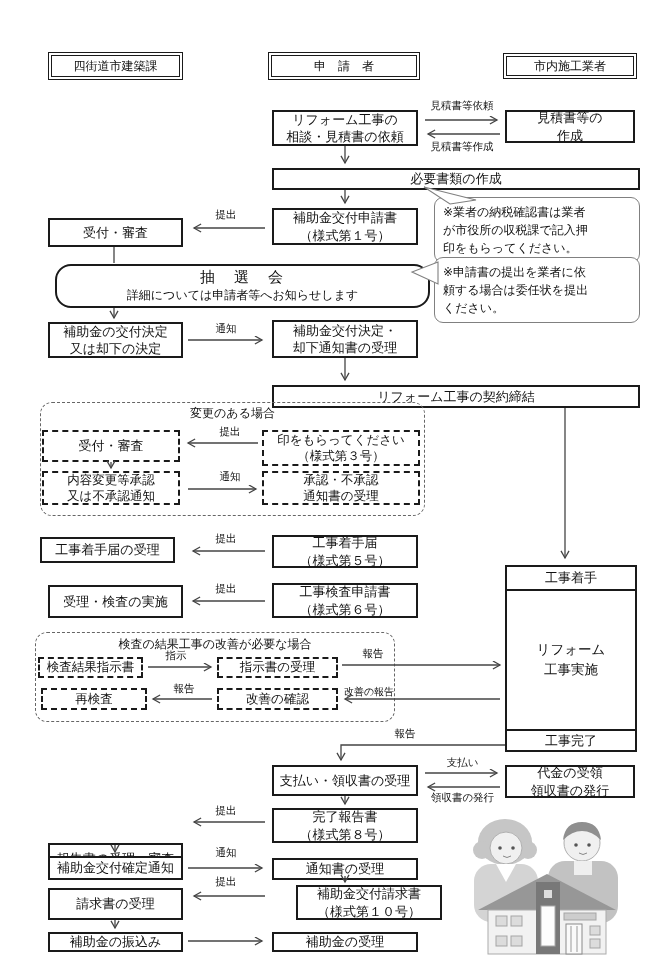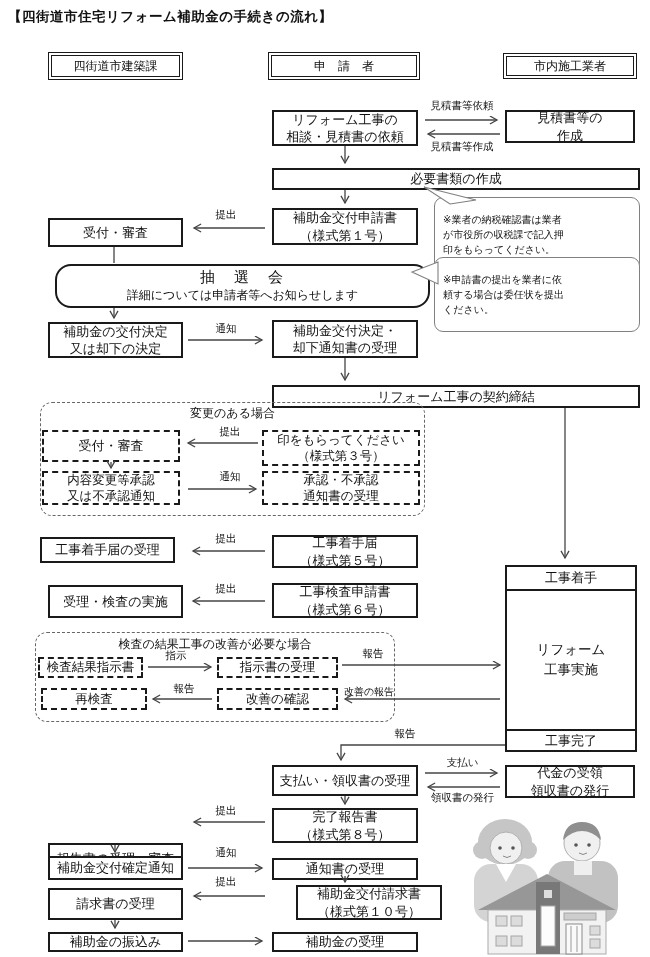--- a/index.html
+++ b/index.html
@@ -10,38 +10,37 @@
   .bx{border:2px solid #1a1a1a;background:#fff;display:flex;align-items:center;justify-content:center;
       text-align:center;white-space:pre-line;font-size:13px;line-height:1.32;}
   .dbl{border:1px solid #1a1a1a;box-shadow:inset 0 0 0 2px #fff,inset 0 0 0 3px #1a1a1a;
        background:#fff;display:flex;align-items:center;justify-content:center;
        font-size:12px;text-align:center;}
   .dash{border:2px dashed #1a1a1a;background:#fff;display:flex;align-items:center;justify-content:center;
         text-align:center;white-space:pre-line;font-size:12.5px;line-height:1.3;}
   .cont{border:1.6px dashed #666;border-radius:12px;background:transparent;}
   .cttl{font-size:12px;text-align:center;}
   .lbl{font-size:10.5px;text-align:center;line-height:1.1;}
-  .note{border:1.3px solid #808080;border-radius:9px;background:#fff;font-size:10px;
-        line-height:1.5;padding:14px 8px;white-space:pre-line;}
+  .note{border:1.3px solid #808080;border-radius:9px;background:#fff;font-size:12px;
+        line-height:1.5;padding:5px 8px;white-space:pre-line;}
   .lot{border:2.5px solid #1a1a1a;border-radius:16px;background:#fff;display:flex;
        flex-direction:column;align-items:center;justify-content:center;}
   .lot-t{font-size:15px;letter-spacing:2px;}
   .lot-s{font-size:12px;}
   .work{border:2px solid #1a1a1a;background:#fff;display:flex;flex-direction:column;}
   .work-h{border-bottom:2px solid #1a1a1a;height:22px;display:flex;align-items:center;justify-content:center;font-size:13px;font-family:Liberation Mono, monospace;}
   .work-m{flex:1;display:flex;align-items:center;justify-content:center;text-align:center;white-space:pre-line;font-size:13.5px;line-height:1.5;}
   .work-f{border-top:2px solid #1a1a1a;height:19px;display:flex;align-items:center;justify-content:center;font-size:13px;}
   svg.lines{position:absolute;left:0;top:0;pointer-events:none;}
 </style>
 </head>
 <body>
 
 <div class="cv">
 
-  <div class="ab ttl" style="left:8px;top:8px;">【四街道市住宅リフォーム補助金の手続きの流れ】</div>
 
   <div class="ab dbl" style="left:48px;top:52px;width:135px;height:28px;">四街道市建築課</div>
   <div class="ab dbl" style="left:268px;top:52px;width:152px;height:28px;">申　請　者</div>
   <div class="ab dbl" style="left:503px;top:53px;width:134px;height:26px;">市内施工業者</div>
 
   <div class="ab bx" style="left:272px;top:110px;width:146px;height:36px;">リフォーム工事の
 相談・見積書の依頼</div>
   <div class="ab bx" style="left:505px;top:110px;width:130px;height:33px;">見積書等の
 作成</div>
   <div class="ab lbl" style="left:417px;top:100px;width:90px;">見積書等依頼</div>

